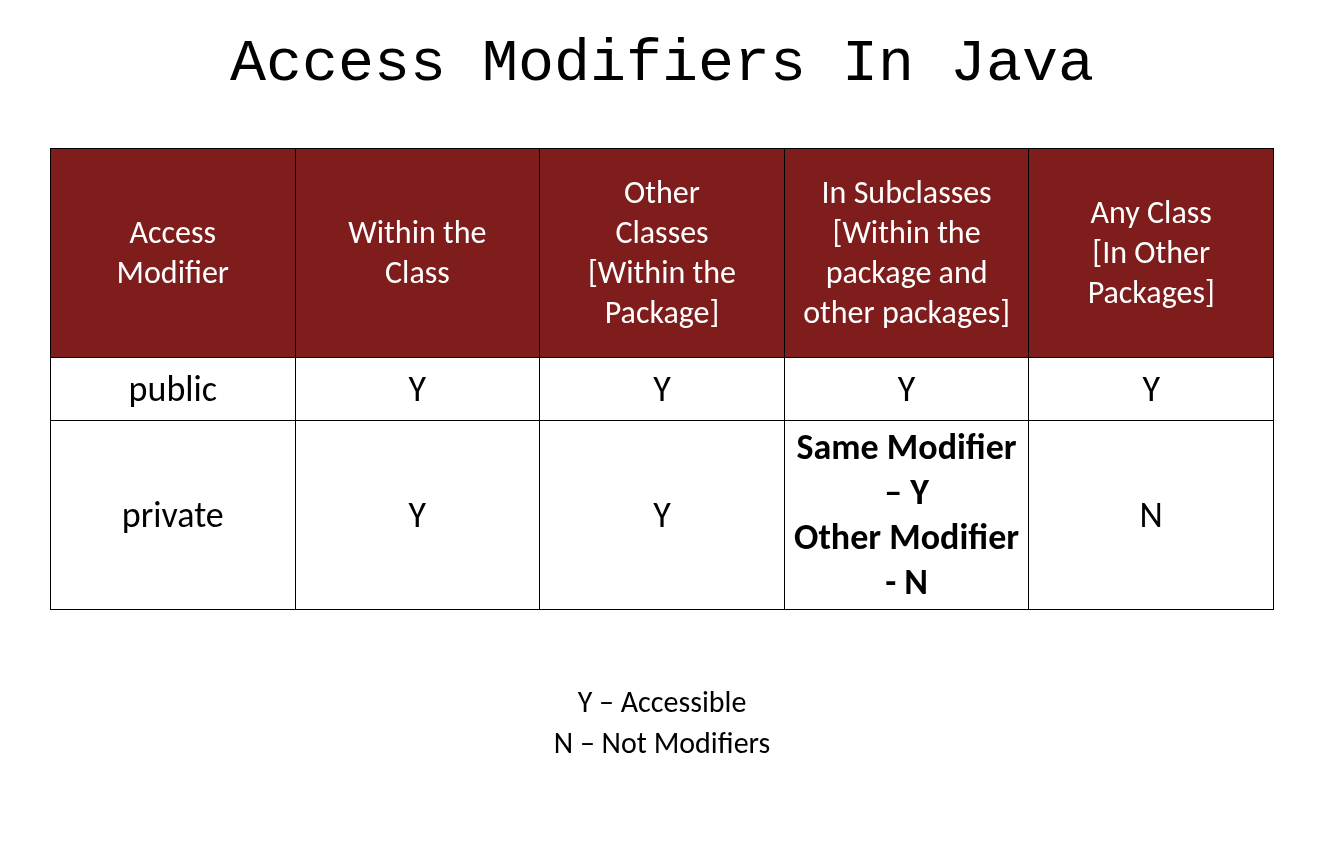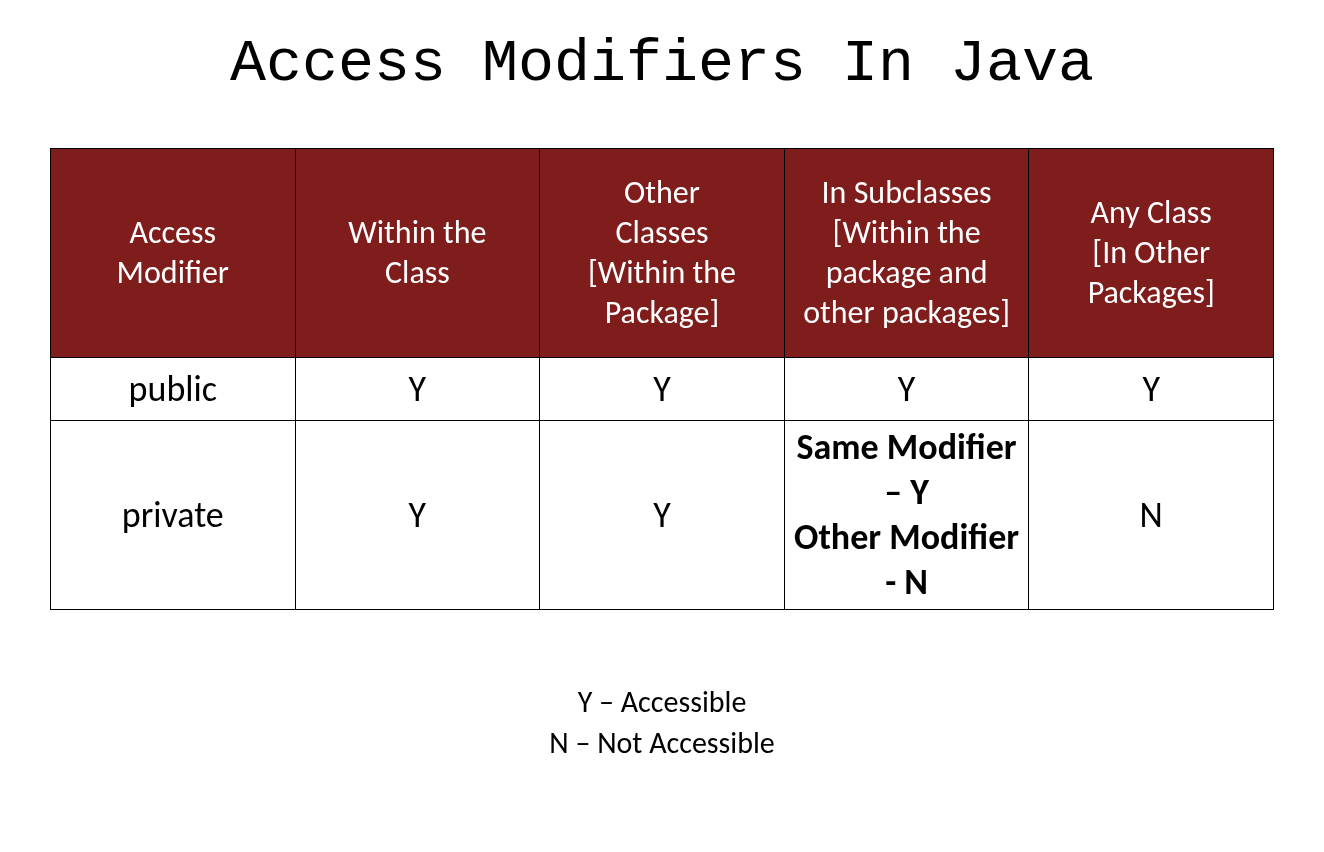--- a/index.html
+++ b/index.html
@@ -99,16 +99,16 @@
           <span>Same Modifier – Y</span><br>
           <span>Other Modifier - N</span>
         </td>
         <td>N</td>
       </tr>
     </tbody>
   </table>
 
   <div class="legend">
     <div>Y – Accessible</div>
-    <div>N – Not Accessible</div>
+    <div>N – Not Modifiers</div>
   </div>
 
 </div>
 
 </body></html>

